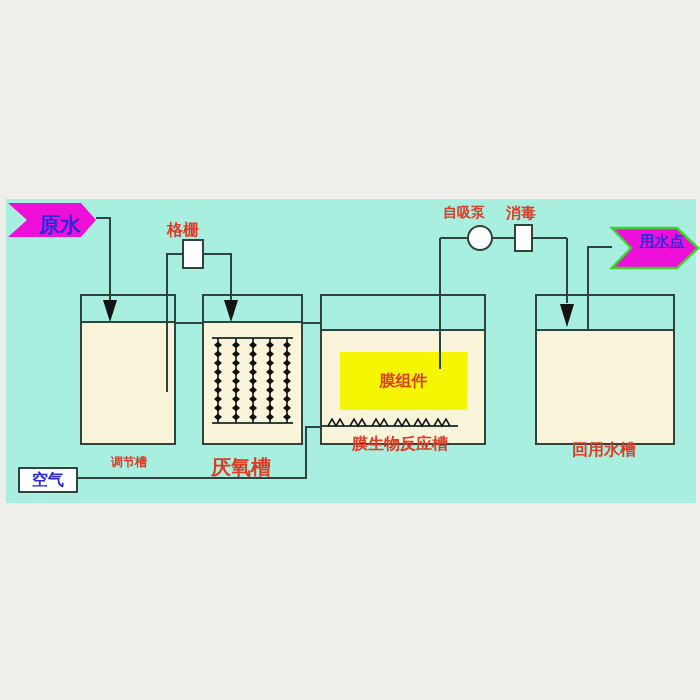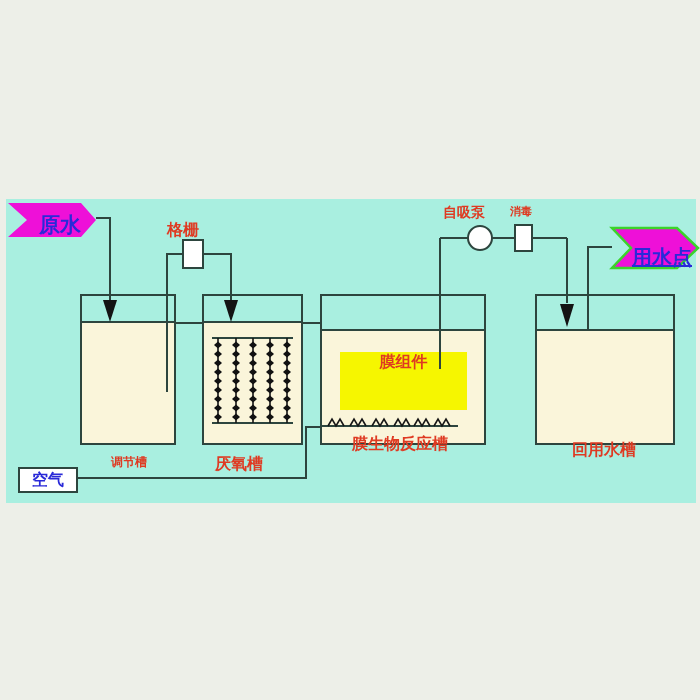--- a/index.html
+++ b/index.html
@@ -15,44 +15,44 @@
   .tank .water{position:absolute;left:0;right:0;bottom:0;background:var(--c-cream);border-top:2px solid var(--c-dark);}
   .t1{left:80px;top:294px;width:96px;height:151px;}
   .t1 .water{height:120px;}
   .t2{left:202px;top:294px;width:101px;height:151px;}
   .t2 .water{height:120px;}
   .t3{left:320px;top:294px;width:166px;height:151px;}
   .t3 .water{height:112px;}
   .t4{left:535px;top:294px;width:140px;height:151px;}
   .t4 .water{height:112px;}
   .membrane-box{position:absolute;left:340px;top:352px;width:127px;height:58px;background:var(--c-yellow);
-    display:flex;align-items:flex-start;justify-content:center;color:var(--c-red);font-weight:bold;font-size:16px;}
+    display:flex;align-items:center;justify-content:center;color:var(--c-red);font-weight:bold;font-size:16px;}
   .overlay{position:absolute;left:0;top:0;width:700px;height:700px;pointer-events:none;}
   .pipe{stroke:var(--c-dark);stroke-width:2;fill:none;}
   .thin{stroke:#161616;stroke-width:1.6;fill:none;}
   .arrowhead{fill:var(--c-arrow);stroke:none;}
   .banner-raw{fill:var(--c-magenta);stroke:none;}
   .banner-use{fill:var(--c-magenta);stroke:var(--c-lime);stroke-width:2.5;}
   .pump-c{fill:var(--c-white);stroke:var(--c-dark);stroke-width:2;}
   .bead{fill:#111;stroke:none;}
   .eqbox{position:absolute;box-sizing:border-box;border:2px solid var(--c-dark);background:var(--c-white);}
   .grille-box{left:182px;top:239px;width:22px;height:30px;}
   .disinfect-box{left:514px;top:224px;width:19px;height:28px;}
   .air-box{left:18px;top:467px;width:60px;height:26px;display:flex;align-items:center;justify-content:center;
     color:var(--c-blue);font-weight:bold;font-size:16px;}
   .lbl{position:absolute;white-space:nowrap;font-weight:bold;text-align:center;}
   .red{color:var(--c-red);}
   .blue{color:var(--c-blue);}
   .lbl-raw{left:28px;top:211px;width:64px;font-size:21px;}
   .lbl-grille{left:160px;top:220px;width:46px;font-size:16px;}
   .lbl-pump{left:440px;top:204px;width:48px;font-size:14px;}
-  .lbl-disinfect{left:504px;top:204px;width:34px;font-size:11px;}
-  .lbl-use{left:632px;top:244px;width:60px;font-size:20px;text-decoration:underline;}
+  .lbl-disinfect{left:504px;top:204px;width:34px;font-size:15px;}
+  .lbl-use{left:632px;top:232px;width:60px;font-size:15px;text-decoration:underline;}
   .lbl-t1{left:96px;top:454px;width:66px;font-size:12px;}
-  .lbl-t2{left:211px;top:454px;width:56px;font-size:16px;}
+  .lbl-t2{left:211px;top:454px;width:56px;font-size:20px;}
   .lbl-t3{left:344px;top:434px;width:112px;font-size:16px;}
   .lbl-t4{left:567px;top:440px;width:74px;font-size:16px;}
   .watermark{position:absolute;left:533px;top:666px;width:165px;font-family:"DejaVu Sans Mono","Liberation Mono",monospace;
     font-size:17px;font-weight:bold;color:var(--c-wm);white-space:nowrap;}
 </style>
 </head>
 <body>
 
 <div class="canvas">
   <div class="panel"></div>

